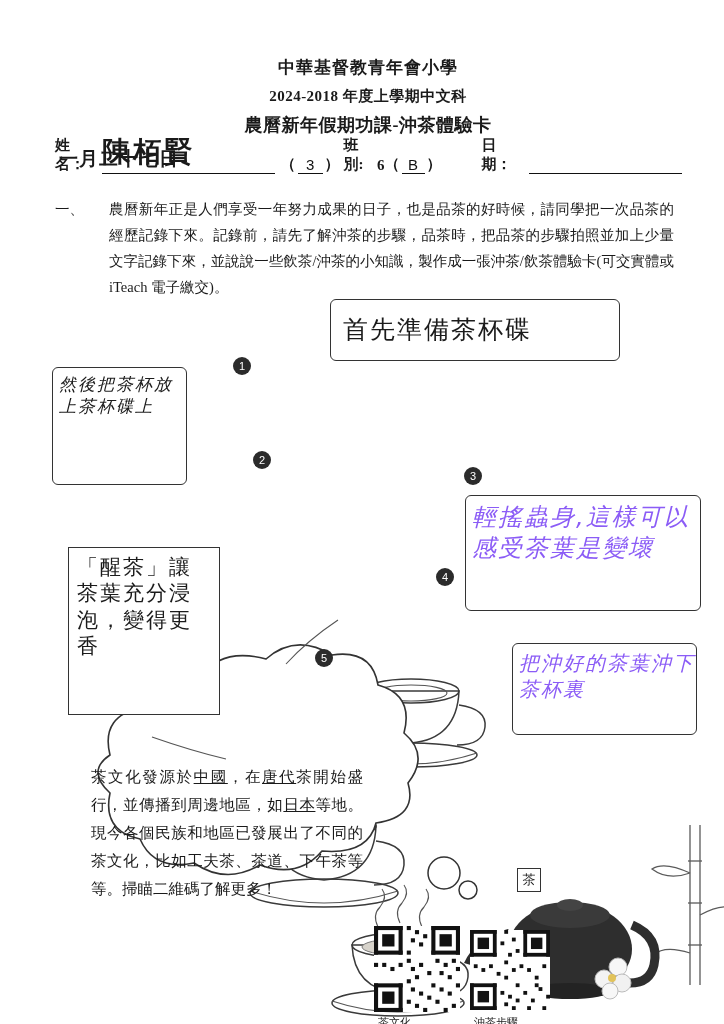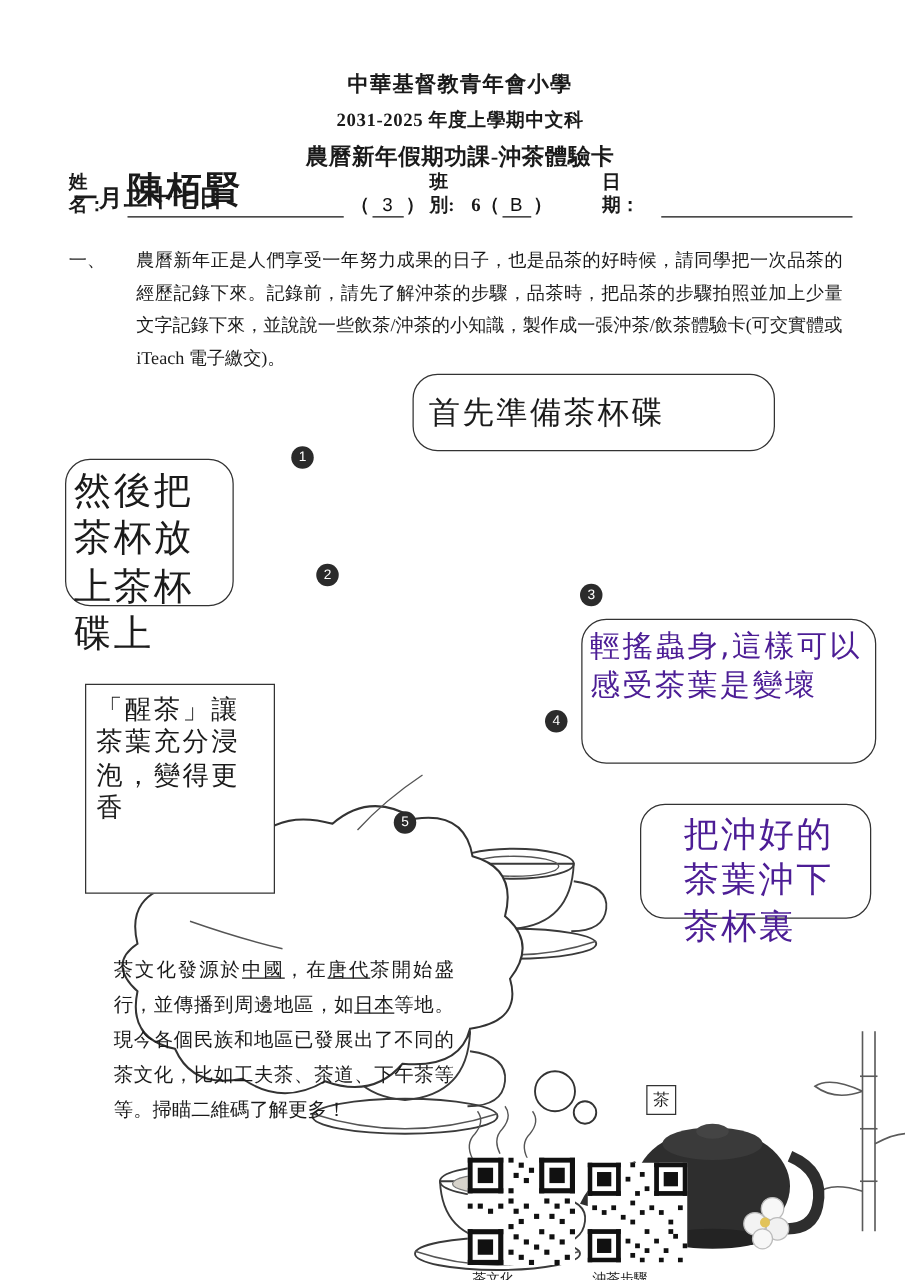--- a/index.html
+++ b/index.html
@@ -46,31 +46,31 @@
   .instr .num { position:absolute; left:0; top:0; }
   .instr .body { margin-left:54px; text-align:justify; }
 
   
   .canvas { position:absolute; left:0; top:285px; width:724px; height:739px; }
 
   
   .bubble {
     position:absolute;
     border:1.6px solid #333;
-    border-radius:20px;
+    border-radius:6px;
     background:#fff;
     box-sizing:border-box;
   }
   .hw {
     font-family:"DejaVu Sans", sans-serif;
     color:#1b1b1b;
     line-height:1.15;
     letter-spacing:2px;
   }
-  .hw-blue { color:#4c1d95; }
+  .hw-blue { color:#8b5cf6;font-style:italic; }
 
   
   .step {
     position:absolute;
     width:18px; height:18px; border-radius:50%;
     background:#2b2b2b; color:#fff;
     font-size:11px; font-family:"Liberation Sans", sans-serif;
     display:flex; align-items:center; justify-content:center;
     z-index:6;
   }
@@ -105,21 +105,21 @@
   .nofill { fill:none; stroke:#3a3a3a; stroke-width:1.5; }
   .thin { fill:none; stroke:#555; stroke-width:1.1; }
 </style>
 </head>
 <body>
 
 <div class="page">
 
   <div class="hdr">
     <div class="l1">中華基督教青年會小學</div>
-    <div class="l2">2031-2025 年度上學期中文科</div>
+    <div class="l2">2024-2018 年度上學期中文科</div>
     <div class="l3">農曆新年假期功課-沖茶體驗卡</div>
   </div>
 
   <div class="inforow">
     <span>姓名：</span>
     <span class="ln namebox">
       <span class="hand-ink">陳栢賢</span>
       &nbsp;
     </span>
     <span style="margin-left:6px;">（</span>
@@ -228,29 +228,29 @@
     <div class="step" style="left:253px;top:166px;">2</div>
     <div class="step" style="left:464px;top:182px;">3</div>
     <div class="step" style="left:436px;top:283px;">4</div>
     <div class="step" style="left:315px;top:364px;">5</div>
 
     <div class="bubble" style="left:330px;top:14px;width:290px;height:62px;">
       <div class="hw" style="font-size:25px;padding:16px 0 0 12px;white-space:nowrap;">首先準備茶杯碟</div>
     </div>
 
     <div class="bubble" style="left:52px;top:82px;width:135px;height:118px;">
-      <div class="hw" style="font-size:30px;padding:6px 0 0 6px;line-height:1.28;">然後把茶杯放上茶杯碟上</div>
+      <div class="hw" style="font-size:17px;padding:6px 0 0 6px;line-height:1.28;font-style:italic;">然後把茶杯放上茶杯碟上</div>
     </div>
 
     <div class="bubble" style="left:465px;top:210px;width:236px;height:116px;">
       <div class="hw hw-blue" style="font-size:24px;padding:6px 0 0 6px;line-height:1.3;">輕搖蟲身,這樣可以感受茶葉是變壞</div>
     </div>
 
     <div class="bubble" style="left:512px;top:358px;width:185px;height:92px;">
-      <div class="hw hw-blue" style="font-size:28px;padding:6px 0 0 6px;line-height:1.3;margin-left:28px;">把沖好的茶葉沖下茶杯裏</div>
+      <div class="hw hw-blue" style="font-size:20px;padding:6px 0 0 6px;line-height:1.3;">把沖好的茶葉沖下茶杯裏</div>
     </div>
 
     <div class="tips">
       <div class="txt hw">「醒茶」讓茶葉充分浸泡，變得更香</div>
     </div>
 
     <div class="cloud">
       <div class="cloudtext">
         <span>茶文化發源於</span><span class="u">中國</span><span>，在</span><span class="u">唐代</span><span>茶開</span><span>始盛行，並傳播到周邊地區，如</span><span class="u">日本</span><span>等地。現今各個民族和地區</span><span>已發展出了不同的茶文化，比如</span><span>工夫茶、茶道、下午茶等等。掃</span><span>瞄二維碼了解更多！</span>
       </div>

